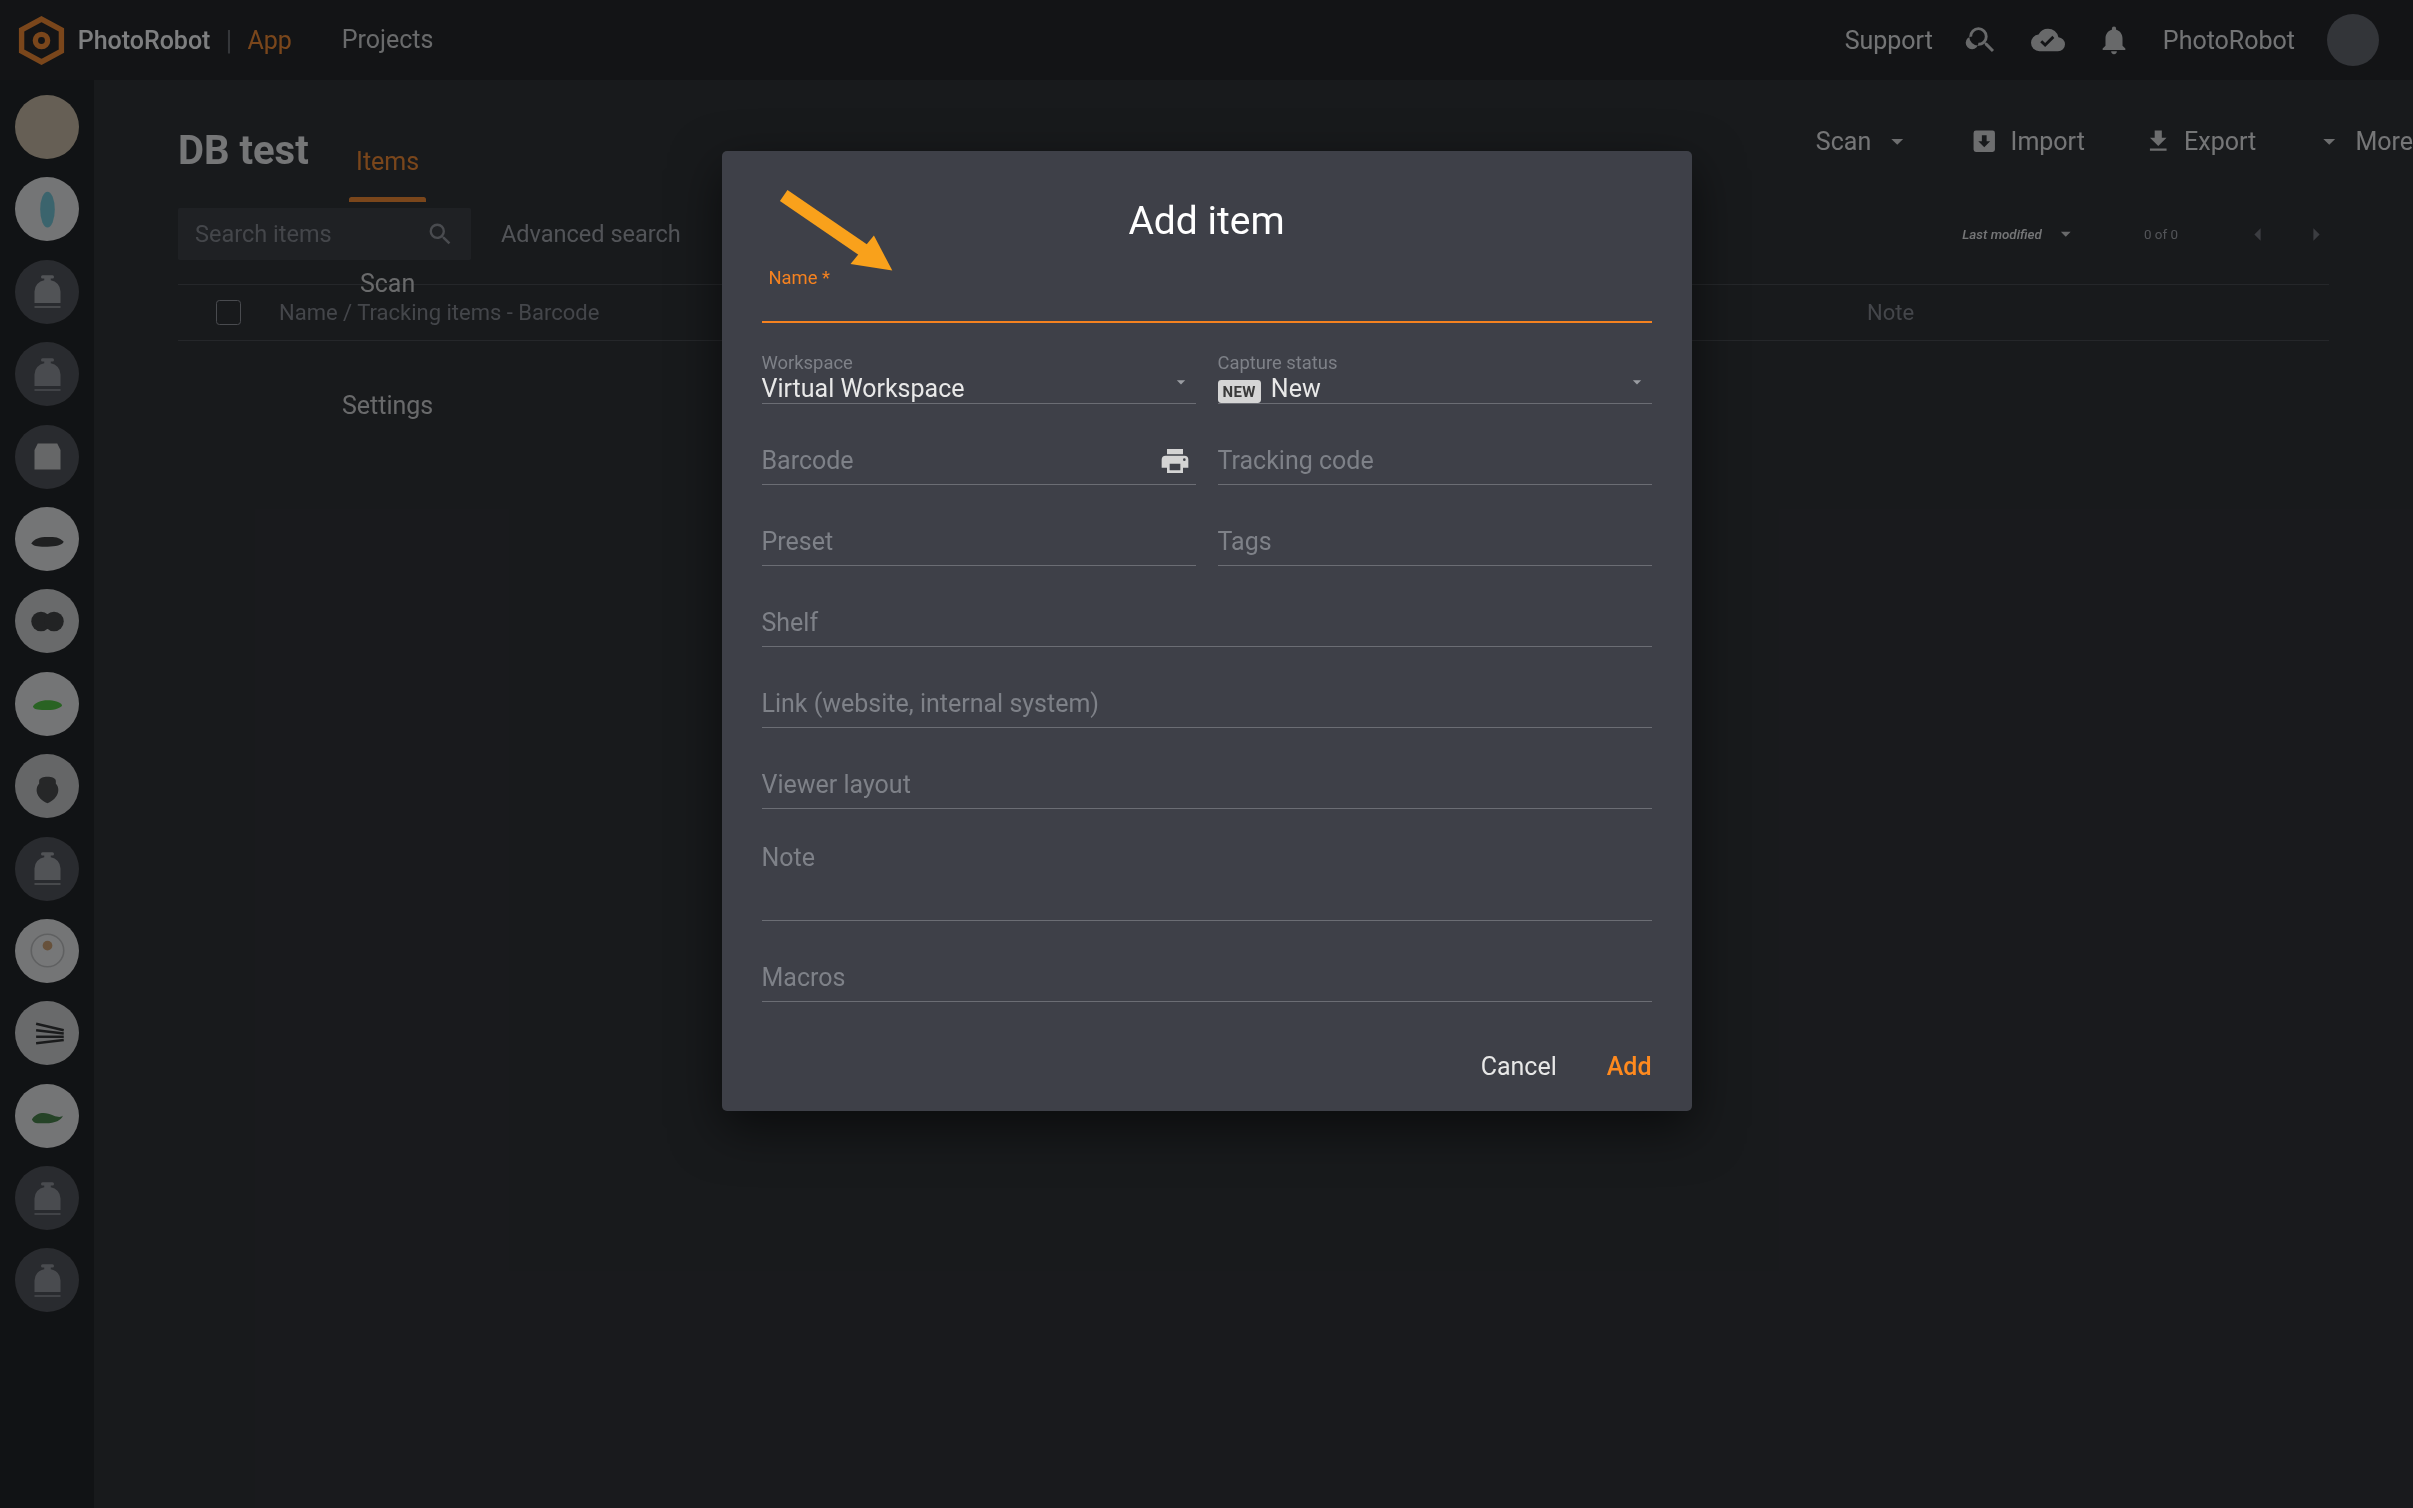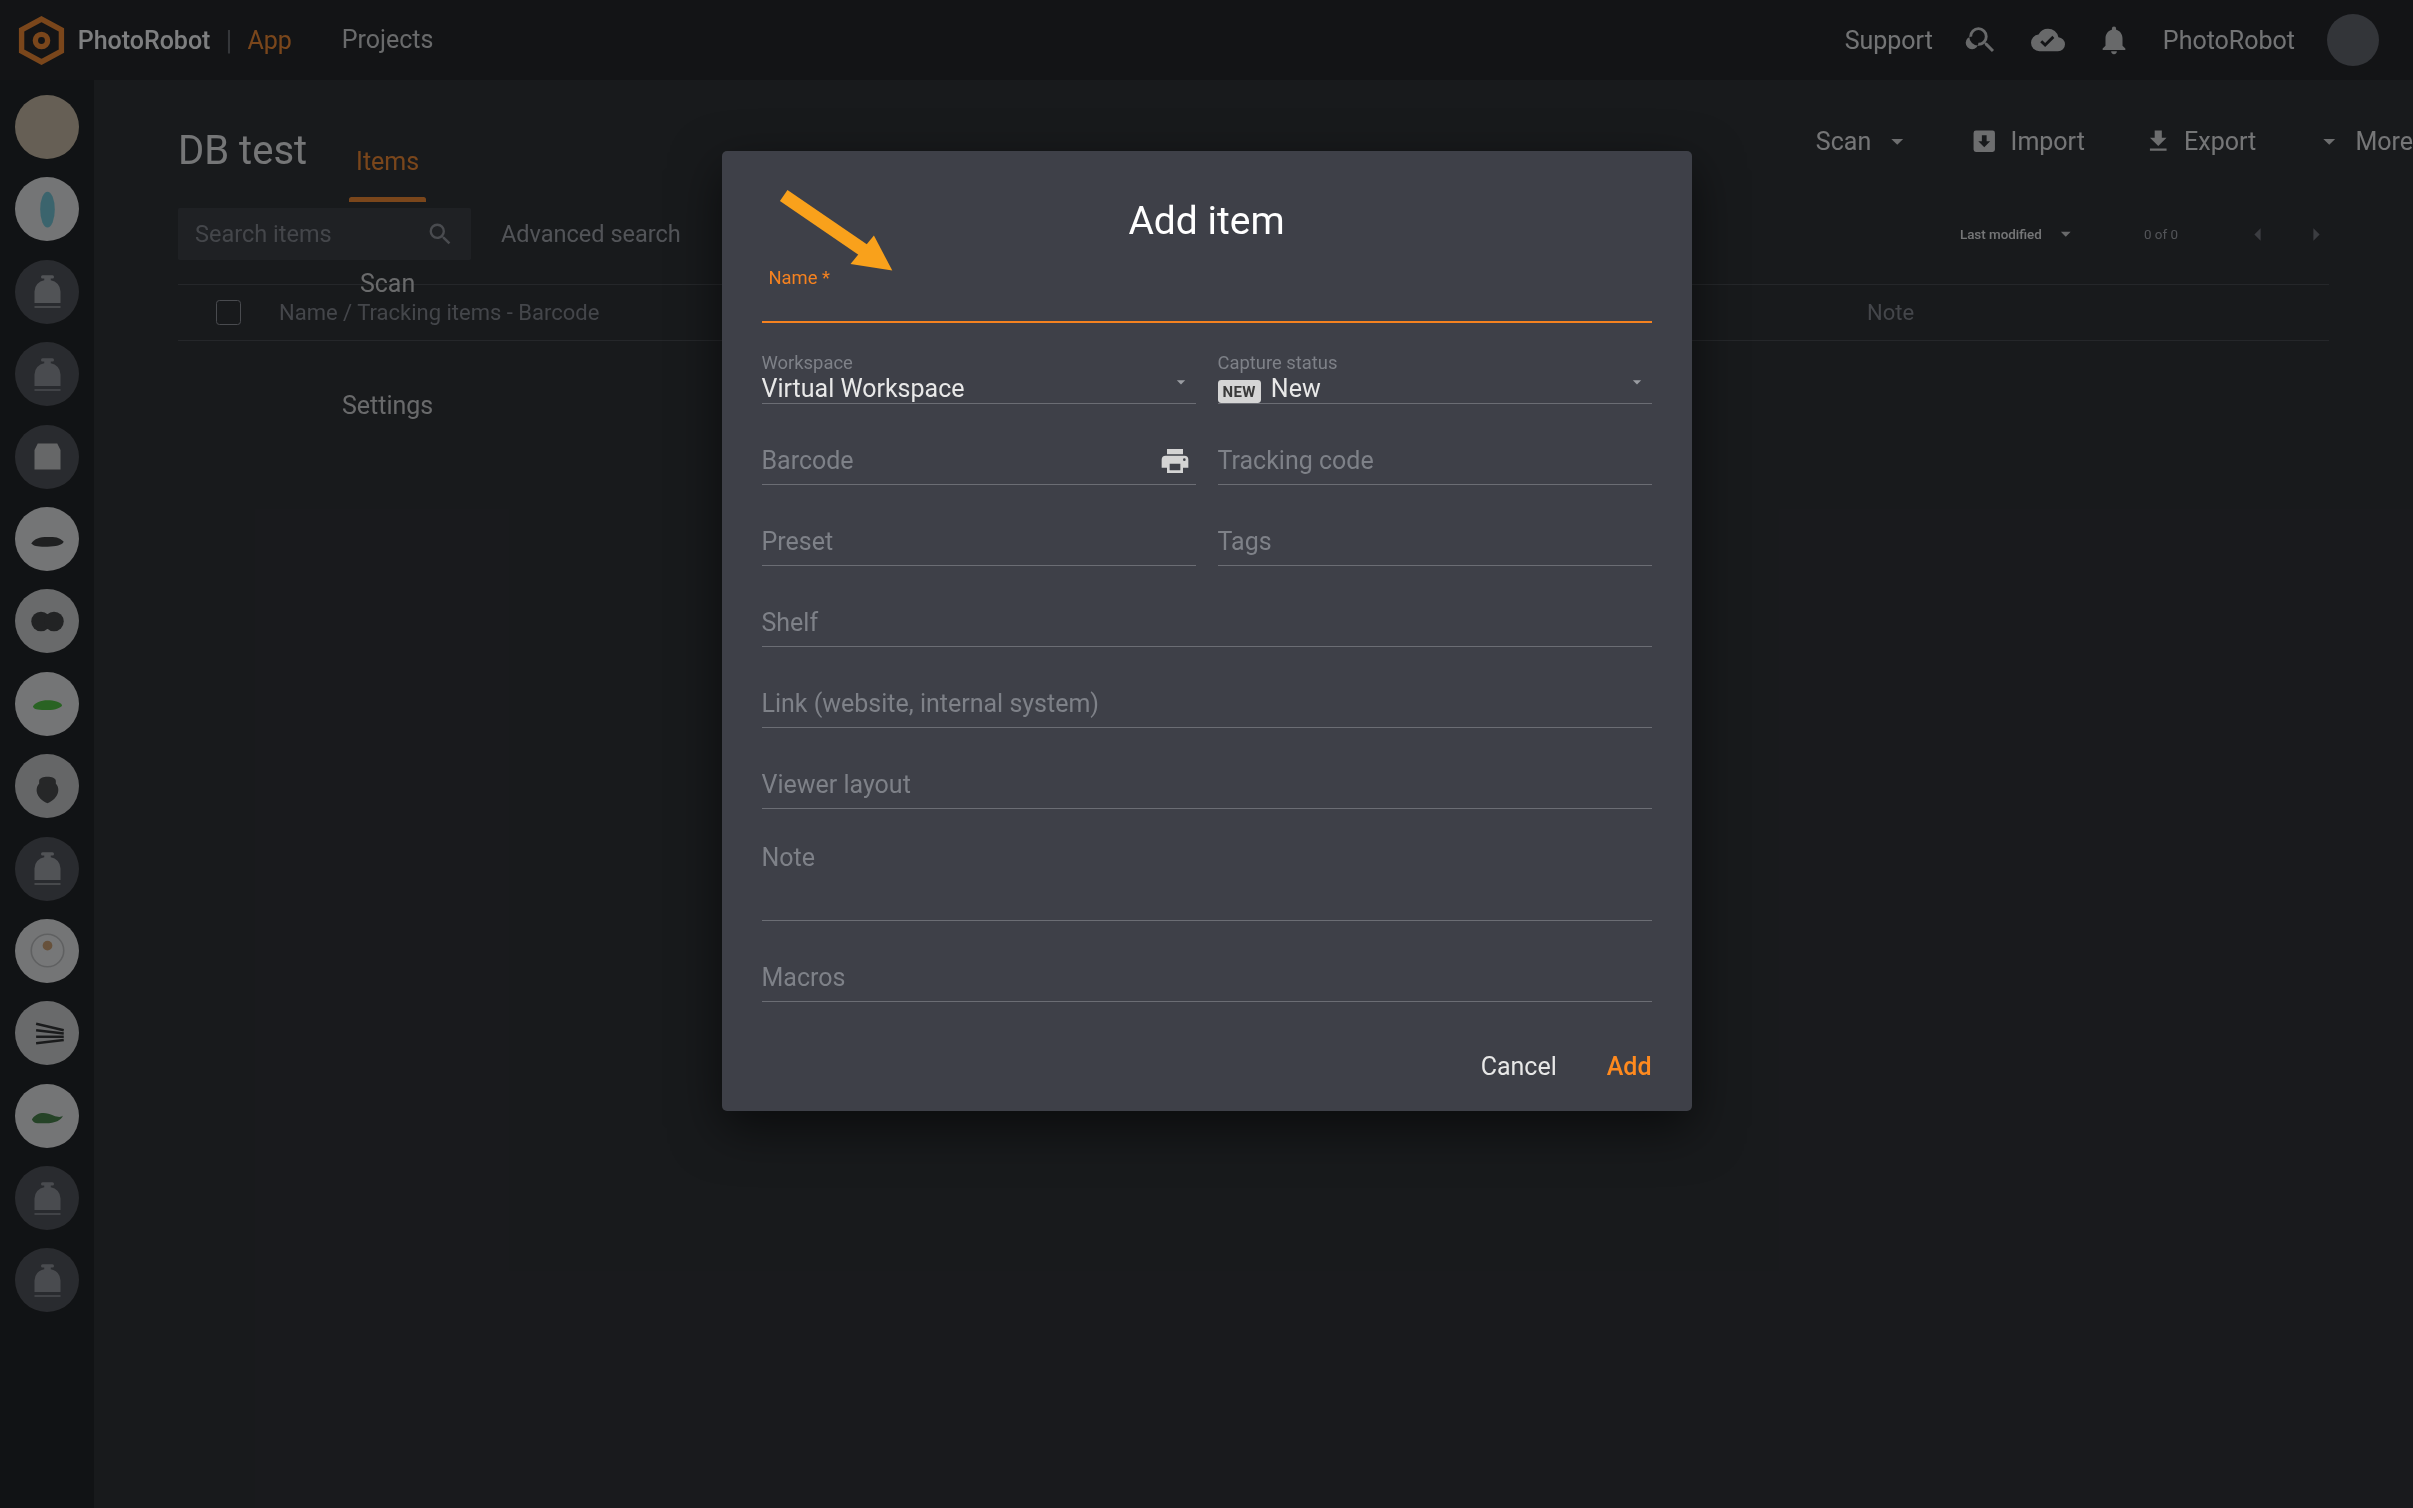--- a/index.html
+++ b/index.html
@@ -70,21 +70,21 @@
     overflow:hidden;
   }
   .side-thumb.dark { background:#44464c; }
   .side-thumb.white { background:#e9e9e9; }
   .side-thumb svg { width:39px; height:39px; }
   
   .main {
     position:absolute; top:80px; left:94px; right:0; bottom:0;
     padding: 47px 84px;
   }
-  .page-title { font-size:40px; font-weight:400; color:#eaeaea; }
+  .page-title { font-size:40px; font-weight:700; color:#eaeaea; }
   .toolbar-row {
     display:flex; align-items:center; margin-top:34px; gap:30px;
   }
   .search-box{
     background:#2d2f34; width:293px; height:52px;
     display:flex; align-items:center; padding:0 17px;
     color:var(--text-faint); font-size:23.5px; border-radius:1.7px;
   }
   .search-box .sicon{ margin-left:auto; fill:#8a8c92; width:28.5px; height:28.5px;}
   .adv-search { color:var(--text-dim); font-size:23.5px;}
@@ -174,21 +174,21 @@
   .btn-cancel{ color:#e7e7e7; cursor:pointer;}
   .btn-add{ color:var(--orange-bright); cursor:pointer; font-weight:500;}
   
   .upper-actions{
     position:absolute; top:47px; right:0;
     display:flex; align-items:center; gap:59px;
     font-size:25px; color:#eaeaea;
   }
   .upper-actions .item{ display:flex; align-items:center; gap:11.7px;}
   .upper-actions svg{ width:28.5px; height:28.5px; fill:#d9d9d9;}
-  .sort-ctl{ display:flex; align-items:center; gap:11.7px; color:#eaeaea; font-weight:500;}
+  .sort-ctl{ display:flex; align-items:center; gap:11.7px; color:#eaeaea; font-weight:500;font-style:italic;}
 </style>
 </head>
 <body>
 
 <div class="topbar">
   <div class="logo-hex">
     <svg viewBox="0 0 64 64">
         <polygon points="32,4 58,18 58,46 32,60 6,46 6,18" fill="none" stroke="#f58220" stroke-width="7"></polygon>
         <circle cx="32" cy="32" r="8" fill="none" stroke="#f58220" stroke-width="7"></circle>
       </svg>

